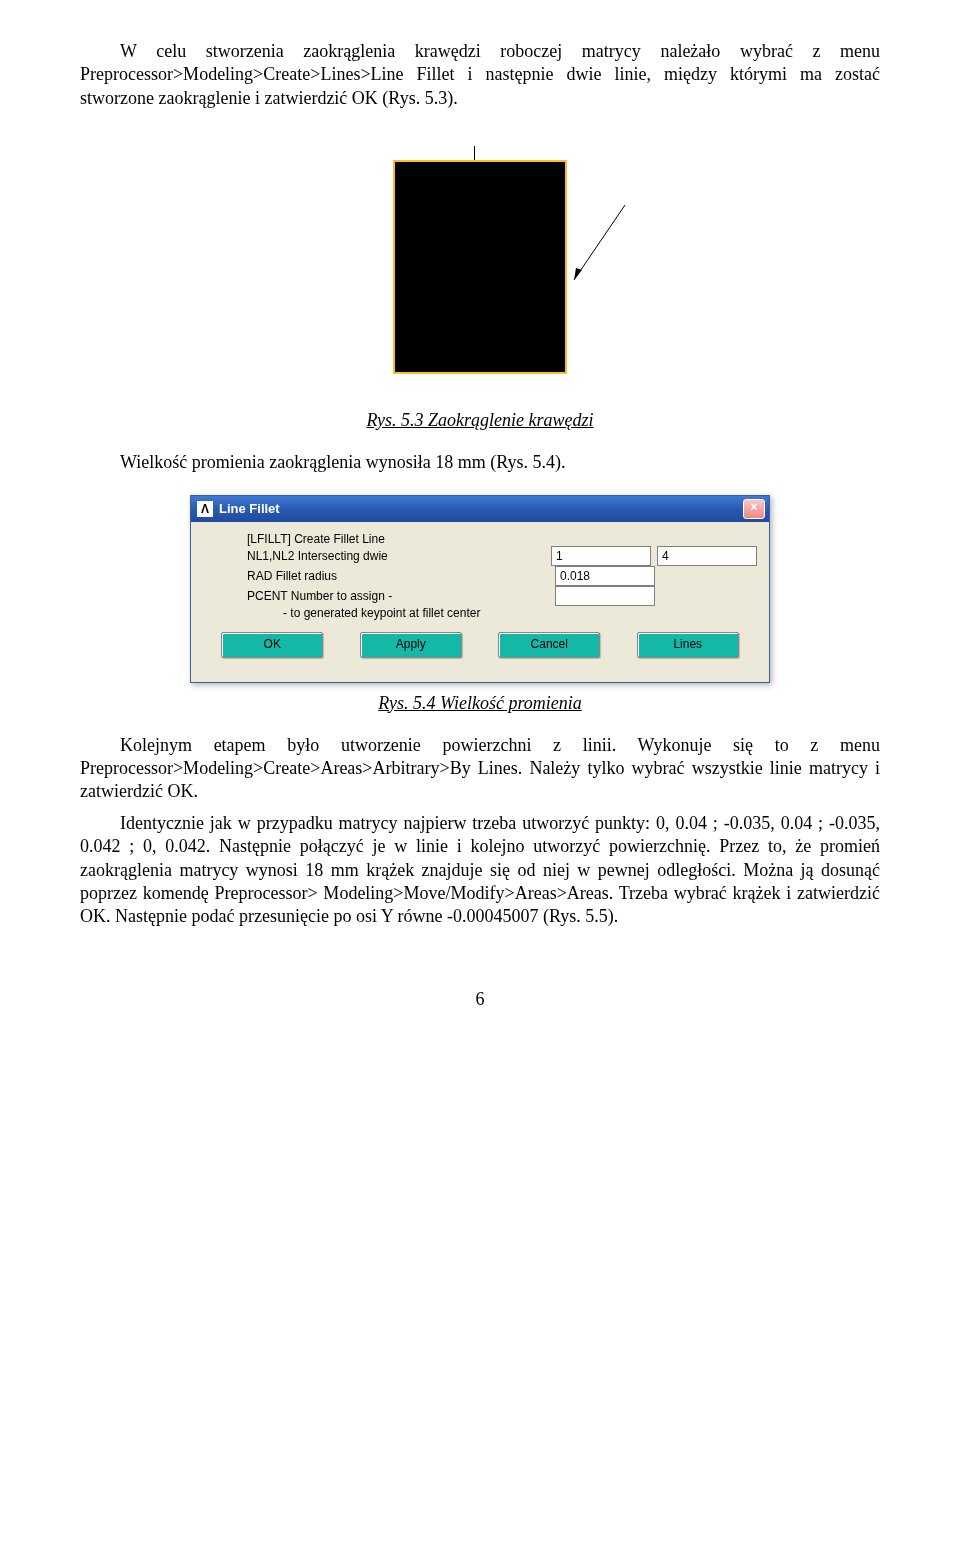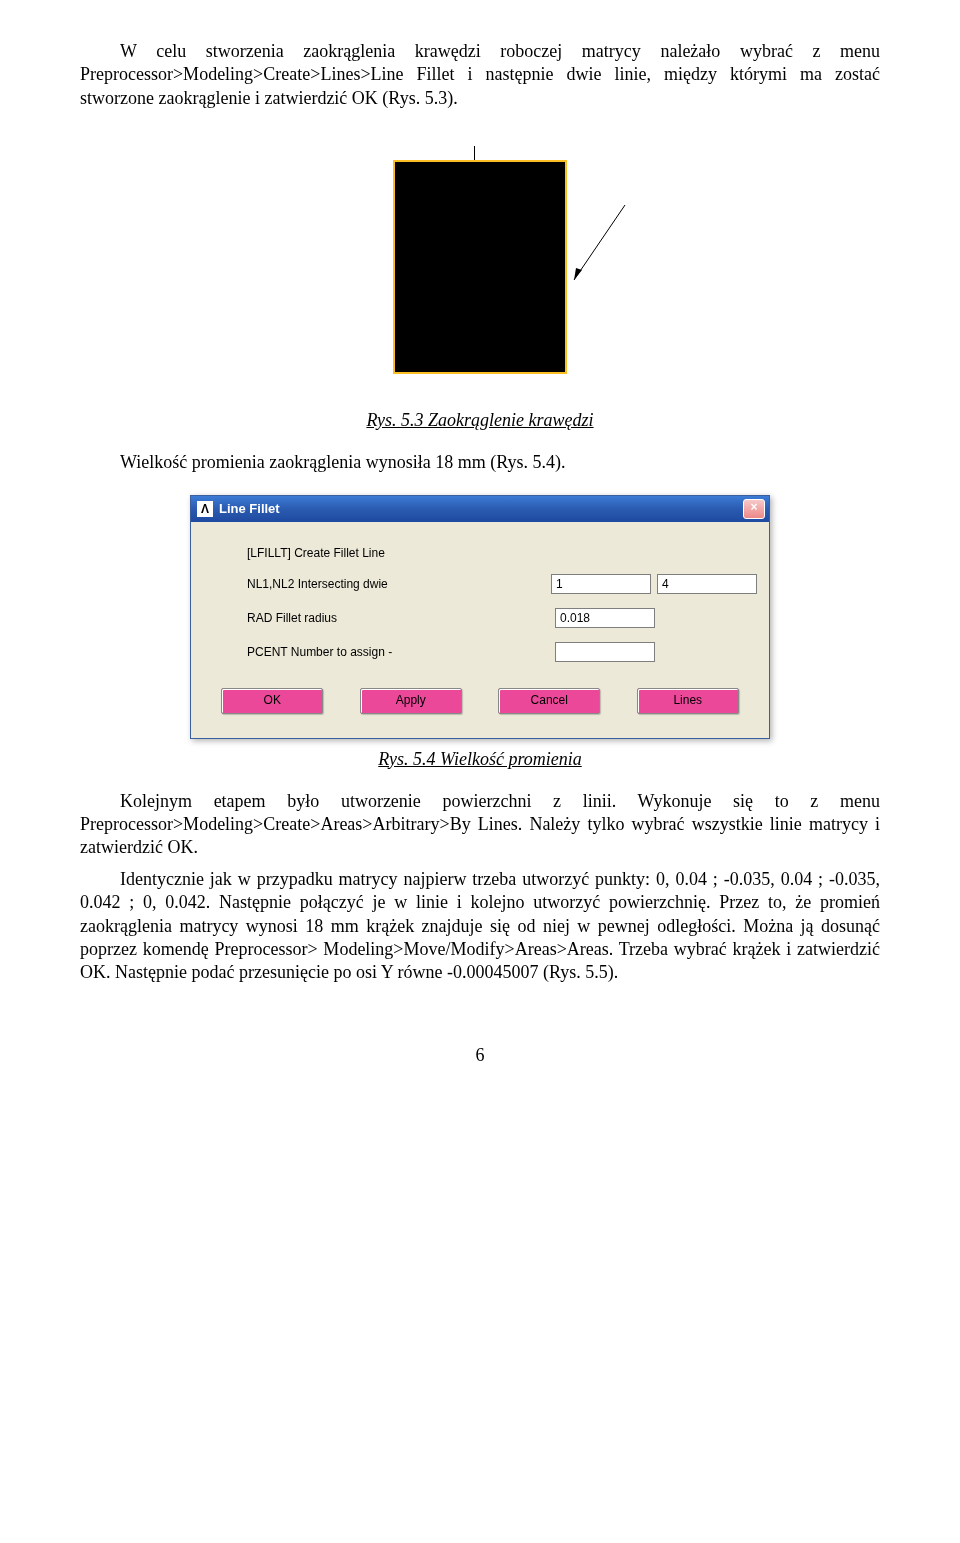--- a/index.html
+++ b/index.html
@@ -116,21 +116,21 @@
     text-align: center;
     line-height: 14px;
     font-size: 12px;
   }
   .dialog-body {
     padding: 10px 12px 10px 12px;
   }
   .dlg-row {
     display: flex;
     align-items: center;
-    margin: 14px 0;
+    margin: 0 0;
     font-size: 12px;
     padding-left: 44px;
   }
   .dlg-label {
     flex: 1;
   }
   .dlg-sublabel {
     padding-left: 36px;
   }
   .dlg-field {
@@ -145,21 +145,21 @@
   }
   .dlg-buttons {
     display: flex;
     justify-content: space-around;
     padding: 12px 8px 14px 8px;
     gap: 16px;
   }
   .dlg-btn {
     width: 100px;
     height: 24px;
-    background: #ec4899;
+    background: #14b8a6;
     border: 1px solid #888;
     border-radius: 2px;
     box-shadow: inset 1px 1px 0 #fff, 1px 1px 1px rgba(0,0,0,0.2);
     font-size: 12px;
     text-align: center;
     line-height: 22px;
   }
 
   .section-title {
     font-size: 22px;
@@ -216,20 +216,23 @@
         <div class="dlg-row">
           <div class="dlg-label">RAD     Fillet radius</div>
           <div class="dlg-field">0.018</div>
           <div style="width:96px;margin-left:6px"></div>
         </div>
         <div class="dlg-row">
           <div class="dlg-label">PCENT   Number to assign -</div>
           <div class="dlg-field"></div>
           <div style="width:96px;margin-left:6px"></div>
         </div>
+        <div class="dlg-row">
+          <div class="dlg-label dlg-sublabel">- to generated keypoint at fillet center</div>
+        </div>
         <div class="dlg-buttons">
           <div class="dlg-btn">OK</div>
           <div class="dlg-btn">Apply</div>
           <div class="dlg-btn">Cancel</div>
           <div class="dlg-btn">Lines</div>
         </div>
       </div>
     </div>
   </div>
   <div class="caption">Rys. 5.4 Wielkość promienia</div>

